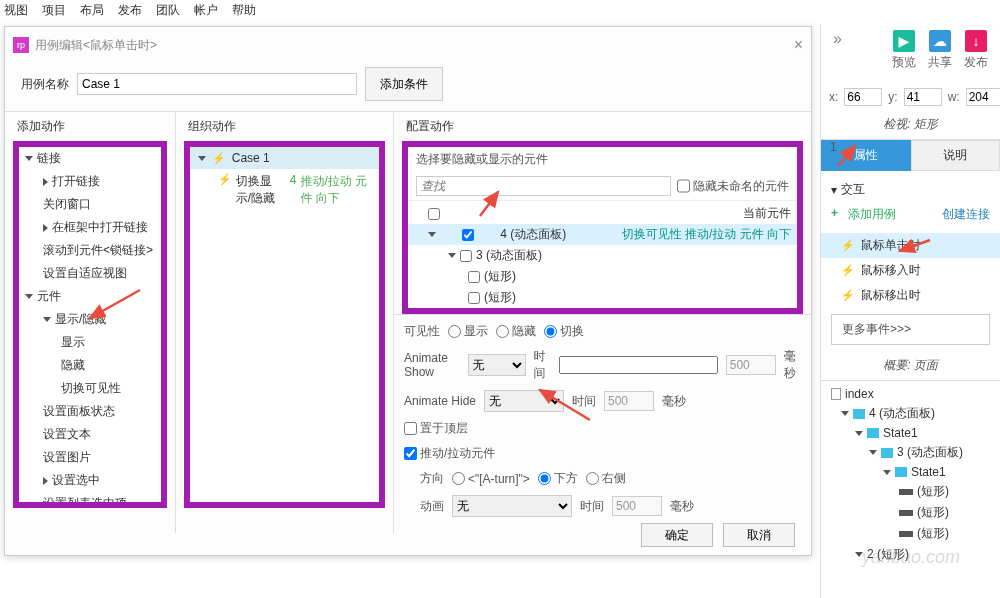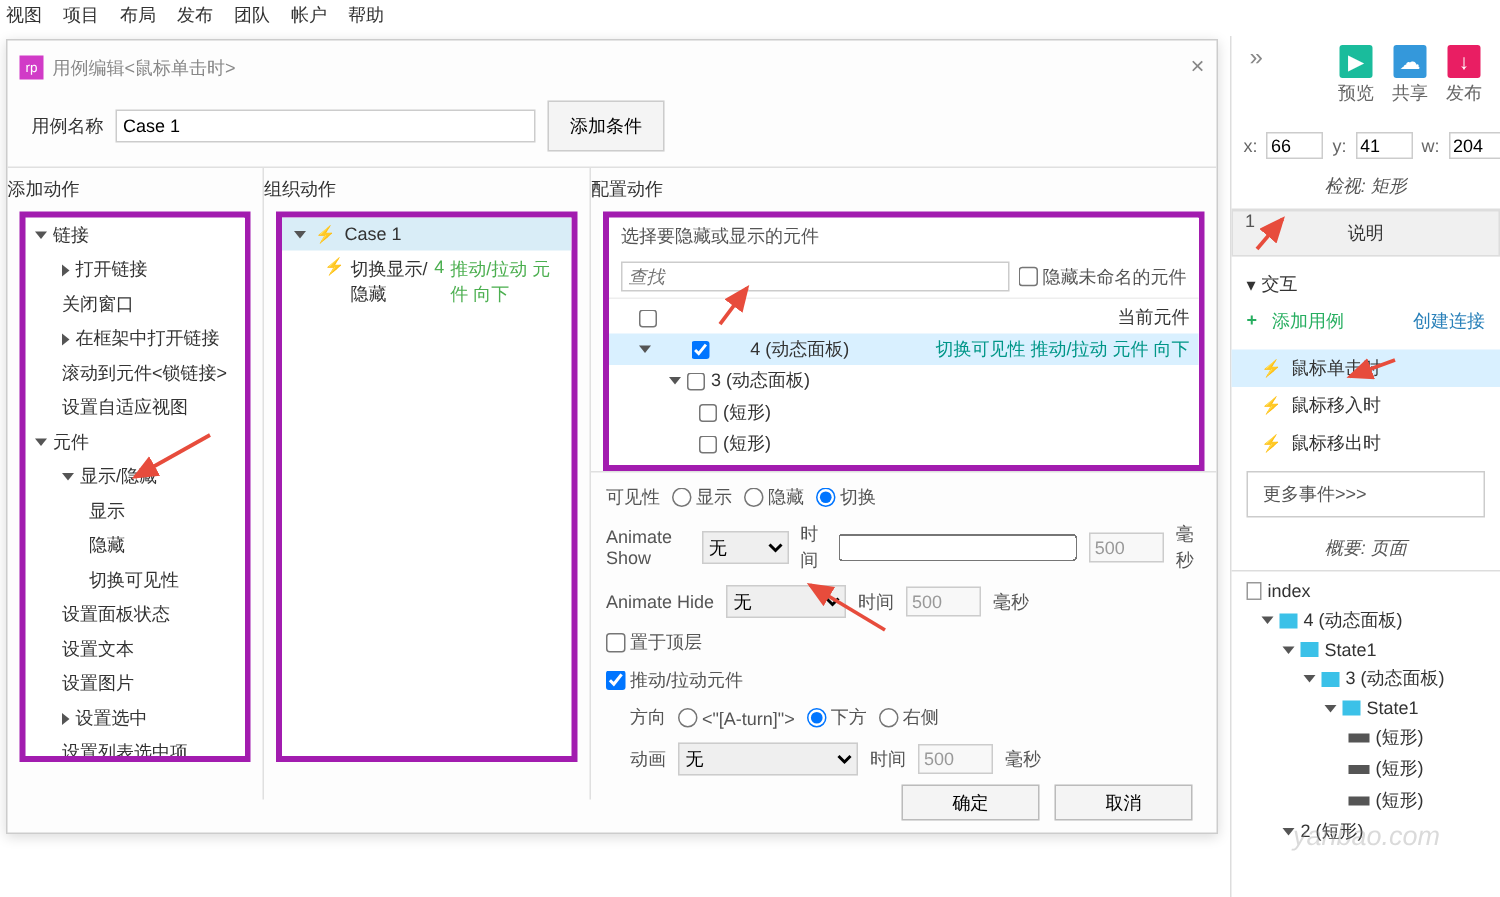--- a/index.html
+++ b/index.html
@@ -14,22 +14,22 @@
 .dialog-title span { color: #888; }
 .dialog-close { margin-left: auto; color: #888; font-size: 16px; cursor: pointer; }
 
 .casename-row { padding: 4px 16px 10px; display: flex; align-items: center; gap: 8px; }
 .casename-row input { width: 280px; height: 22px; border: 1px solid #ccc; padding: 0 4px; }
 .casename-row button { height: 34px; padding: 0 14px; background: #f4f4f4; border: 1px solid #ccc; cursor: pointer; }
 
 .columns { display: flex; border-top: 1px solid #e0e0e0; height: calc(100% - 106px); }
 .col { border-right: 1px solid #e0e0e0; display: flex; flex-direction: column; }
 .col:last-child { border-right: none; }
-.col-header { padding: 6px 0; font-weight: normal; color: #333; }
-.col-body { flex: 1; border: 4px solid #a21caf; margin: 0 8px 25px; background: #fff; overflow-y: auto; position: relative; }
+.col-header { padding: 6px 12px; font-weight: normal; color: #333; }
+.col-body { flex: 1; border: 6px solid #a21caf; margin: 0 8px 25px; background: #fff; overflow-y: auto; position: relative; }
 
 .col1 { width: 204px; }
 .col2 { width: 260px; }
 .col3 { flex: 1; }
 
 .tree-item { padding: 3px 6px; cursor: pointer; display: flex; align-items: center; gap: 4px; }
 .tri { display: inline-block; width: 0; height: 0; border-style: solid; }
 .tri-down { border-width: 5px 4px 0 4px; border-color: #555 transparent transparent; }
 .tri-right { border-width: 4px 0 4px 5px; border-color: transparent transparent transparent #555; }
 .indent1 { padding-left: 24px; }
@@ -54,21 +54,21 @@
 .ind-c { padding-left: 60px; }
 .teal { color: #009688; }
 
 .config { padding: 8px 10px; border-top: 1px solid #e0e0e0; }
 .cfg-row { display: flex; align-items: center; gap: 8px; margin-bottom: 8px; color: #555; }
 .cfg-row select { height: 22px; border: 1px solid #ccc; width: 80px; }
 .cfg-row input[type=text] { width: 50px; height: 20px; border: 1px solid #ccc; padding: 0 3px; color: #999; }
 .cfg-row label { display: flex; align-items: center; gap: 3px; }
 
 .dialog-footer { position: absolute; bottom: 8px; right: 16px; display: flex; gap: 10px; }
-.dialog-footer button { height: 24px; width: 92px; background: #f4f4f4; border: 1px solid #bbb; cursor: pointer; }
+.dialog-footer button { height: 24px; width: 72px; background: #f4f4f4; border: 1px solid #bbb; cursor: pointer; }
 
 .rightpanel { position: absolute; top: 24px; right: 0; width: 180px; background: #fff; border-left: 1px solid #ddd; height: calc(100% - 24px); }
 .rp-toolbar { height: 60px; display: flex; justify-content: flex-end; gap: 12px; padding: 6px 12px; align-items: flex-start; }
 .rp-tool { display: flex; flex-direction: column; align-items: center; gap: 2px; font-size: 10px; color: #666; }
 .rp-tool .ico { width: 22px; height: 22px; display: flex; align-items: center; justify-content: center; border-radius: 2px; font-size: 14px; color: #fff; }
 .i-play { background: #1abc9c; }
 .i-up { background: #3498db; }
 .i-pub { background: #e91e63; }
 
 .coord-row { padding: 4px 8px; display: flex; gap: 6px; align-items: center; color: #666; font-size: 11px; }
@@ -134,20 +134,21 @@
     <span>x:</span>
       <input value="66" style="">
     <span>y:</span>
       <input value="41" style="">
     <span>w:</span>
       <input value="204" style="">
   </div>
   <div class="section-title">检视: 矩形</div>
 
   <div class="tabs">
+    <div class="tab active">属性</div>
     <div class="tab">说明</div>
   </div>
 
   <div class="ix-section">
     <div class="ix-header">
         <span>▾</span>
         <span>交互</span>
       </div>
     <div class="ix-row">
       <span class="plus">+</span>

